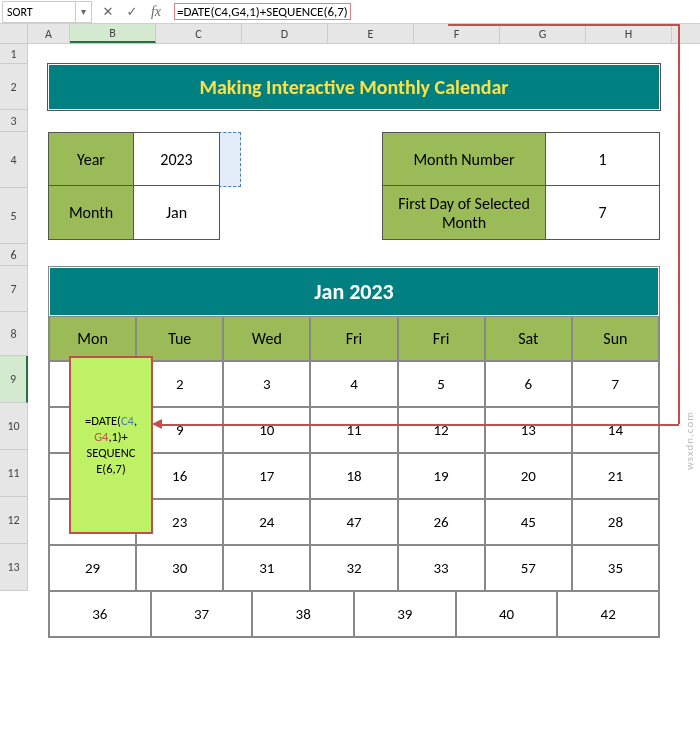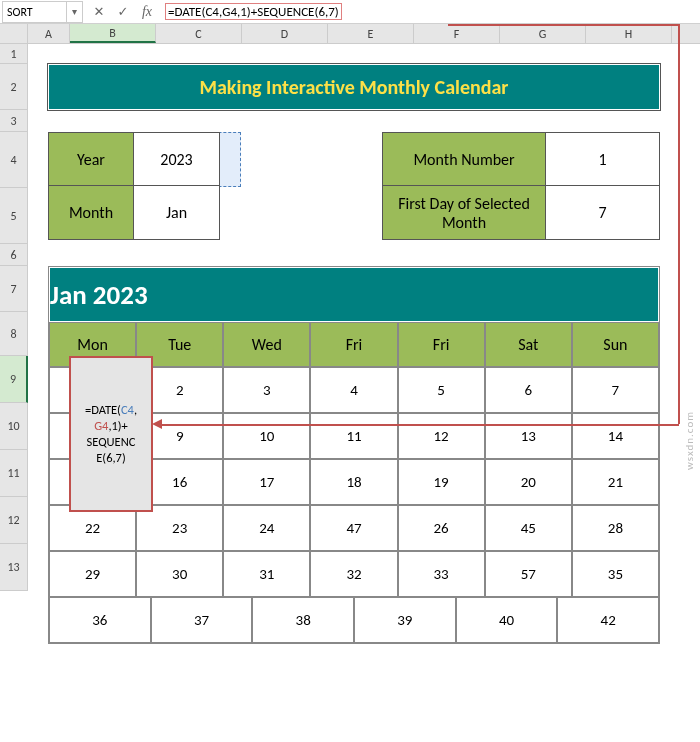--- a/index.html
+++ b/index.html
@@ -1,20 +1,20 @@
 <!DOCTYPE html>
 <html><head>
 <meta charset="utf-8">
 <style>
 * { box-sizing: border-box; margin: 0; padding: 0; }
 body { font-family: Calibri, Arial, sans-serif; font-size: 13px; background: #fff; width: 700px; height: 742px; overflow: hidden; position: relative; }
 
 
 .formula-bar { display: flex; align-items: center; height: 24px; border-bottom: 1px solid #d0d0d0; background: #fff; }
-.name-box { width: 65px; height: 22px; border: 1px solid #ccc; font-size: 12px; padding: 2px 4px; display: flex; align-items: center; background: #fff; margin-left: 2px; }
+.name-box { width: 74px; height: 22px; border: 1px solid #ccc; font-size: 12px; padding: 2px 4px; display: flex; align-items: center; background: #fff; margin-left: 2px; }
 .name-box-dd { width: 16px; height: 22px; border: 1px solid #ccc; border-left: none; display: flex; align-items: center; justify-content: center; color: #666; font-size: 10px; }
 .fb-icons { display: flex; align-items: center; gap: 0; margin-left: 4px; }
 .fb-icon { width: 24px; height: 22px; display: flex; align-items: center; justify-content: center; color: #666; font-size: 13px; cursor: pointer; }
 .fb-icon.fx { font-style: italic; font-family: 'Times New Roman', serif; font-size: 14px; }
 .formula-input { flex: 1; height: 22px; padding: 2px 6px; font-size: 13px; display: flex; align-items: center; position: relative; }
 .formula-box { border: 1px solid #e08080; padding: 0 2px; display: inline-block; }
 
 
 .col-headers { display: flex; height: 20px; background: #e6e6e6; border-bottom: 1px solid #ccc; }
 .corner { width: 28px; border-right: 1px solid #ccc; background: #e6e6e6; }
@@ -43,28 +43,28 @@
 .val.small { width: 86px; height: 54px; border-left: none; }
 .lbl.wide { width: 164px; height: 54px; padding: 4px; text-align: center; }
 .val.wide { width: 114px; height: 54px; border-left: none; }
 .info-cell:nth-child(2) .lbl, .info-cell:nth-child(2) .val { border-top: none; }
 
 
 .rb-blue { position: absolute; border: 1.5px dashed #4a7ebb; background: rgba(200,220,245,0.5); pointer-events: none; }
 .rb-red { position: absolute; border: 1.5px dashed #c0504d; background: rgba(245,210,210,0.4); pointer-events: none; }
 
 .cal { border: 1px solid #888; }
-.cal-title { background: #008080; color: #fff; border: 1.5px solid #fff; text-align: left; font-size: 27px; font-weight: bold; padding: 10px 0; }
+.cal-title { background: #008080; color: #fff; border: 1.5px solid #fff; text-align: center; font-size: 22px; font-weight: bold; padding: 10px 0; }
 .cal-head { display: flex; }
 .cal-head div { flex: 1; background: #9bbb59; border: 0.5px solid #888; text-align: center; padding: 12px 6px; font-size: 16px; font-weight: 500; }
 .cal-row { display: flex; }
 .cal-row div { flex: 1; border: 0.5px solid #888; text-align: center; padding: 13px 0; font-size: 15px; background: #fff; }
 
 
-.formula-cell { position: absolute; border: 2px solid #c0504d; width: 84px; height: 156px; background: #e5e5e5; display: flex; align-items: center; justify-content: center; text-align: center; font-size: 12.5px; padding: 4px; z-index: 5; line-height: 1.3; }
+.formula-cell { position: absolute; border: 2px solid #c0504d; width: 84px; height: 178px; background: #bef264; display: flex; align-items: center; justify-content: center; text-align: center; font-size: 12.5px; padding: 4px; z-index: 5; line-height: 1.3; }
 .formula-cell .c4 { color: #4a7ebb; }
 .formula-cell .g4 { color: #c0504d; }
 
 
 .arrow-h { position: absolute; height: 1.5px; background: #c0504d; z-index: 3; }
 .arrow-v { position: absolute; width: 1.5px; background: #c0504d; z-index: 3; }
 .arrow-head { position: absolute; width: 0; height: 0; border-top: 5px solid transparent; border-bottom: 5px solid transparent; border-right: 10px solid #c0504d; z-index: 3; }
 
 
 .wm { position: absolute; right: 4px; bottom: 180px; transform: rotate(-90deg); transform-origin: right bottom; color: #bbb; font-size: 11px; letter-spacing: 1px; }

